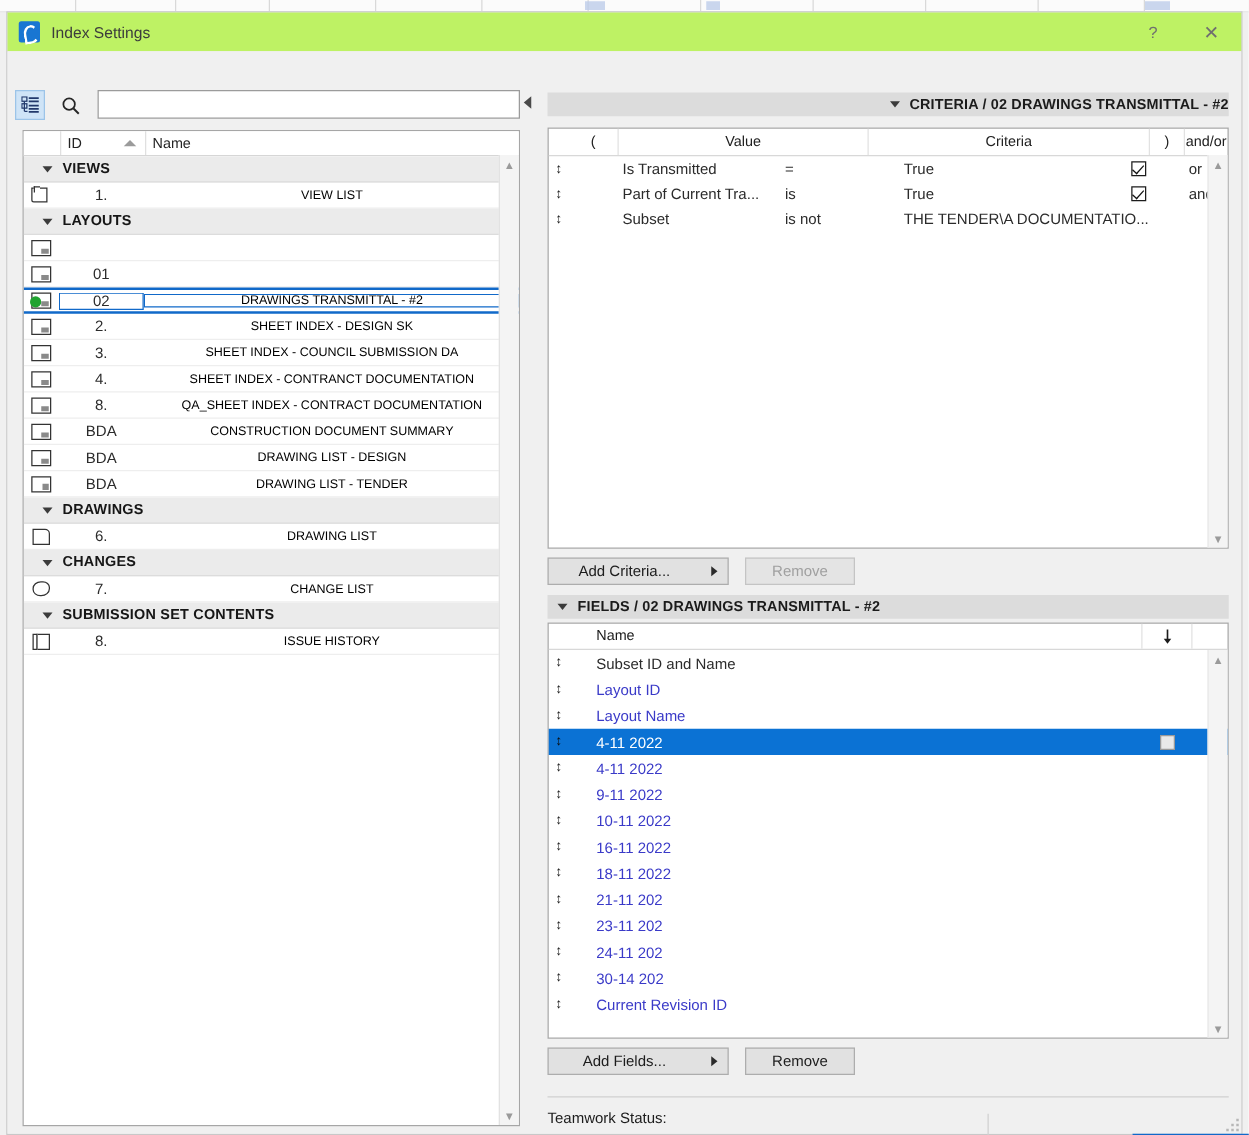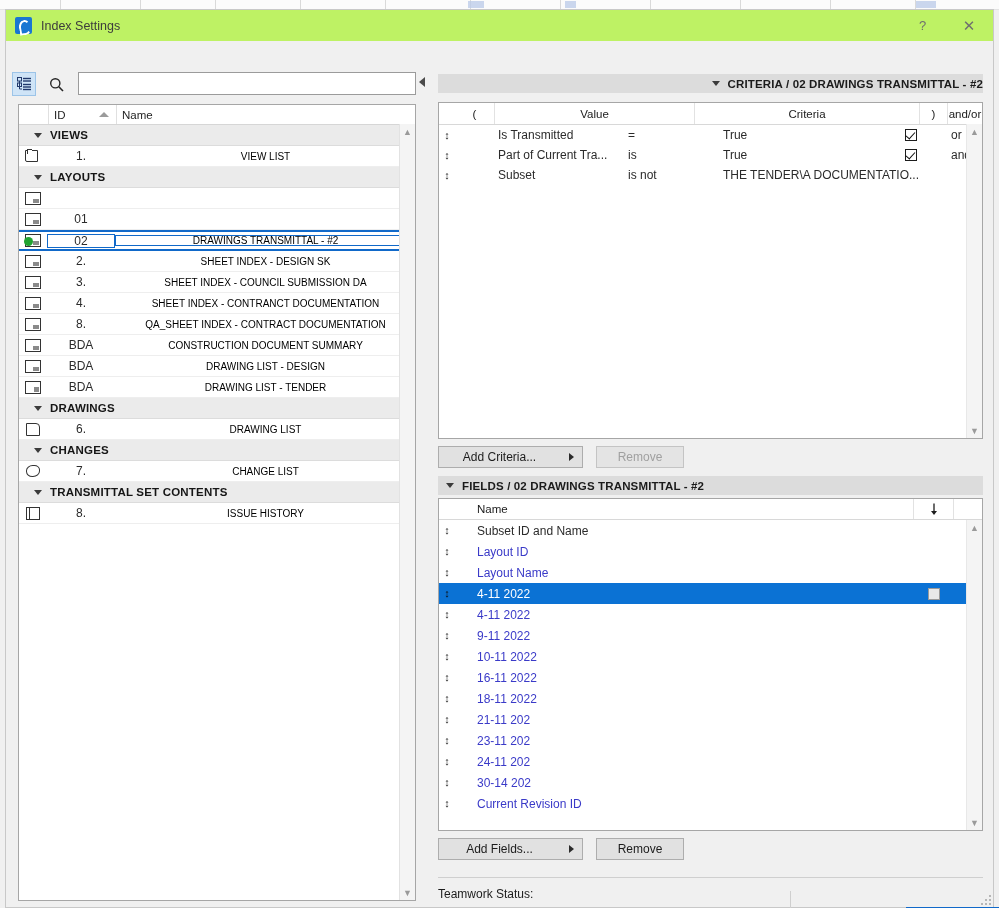--- a/index.html
+++ b/index.html
@@ -476,21 +476,21 @@
             <div class="row">
               <span class="cell-icon">
                   <span class="ic ic-change"></span>
                 </span>
               <span class="cell-id">7.</span>
               <span class="cell-name">CHANGE LIST</span>
             </div>
 
             <div class="row group">
               <span class="tri"></span>
-              <span>TRANSMITTAL SET CONTENTS</span>
+              <span>SUBMISSION SET CONTENTS</span>
             </div>
             <div class="row">
               <span class="cell-icon">
                   <span class="ic ic-issue"></span>
                 </span>
               <span class="cell-id">8.</span>
               <span class="cell-name">ISSUE HISTORY</span>
             </div>
 
           </div>

